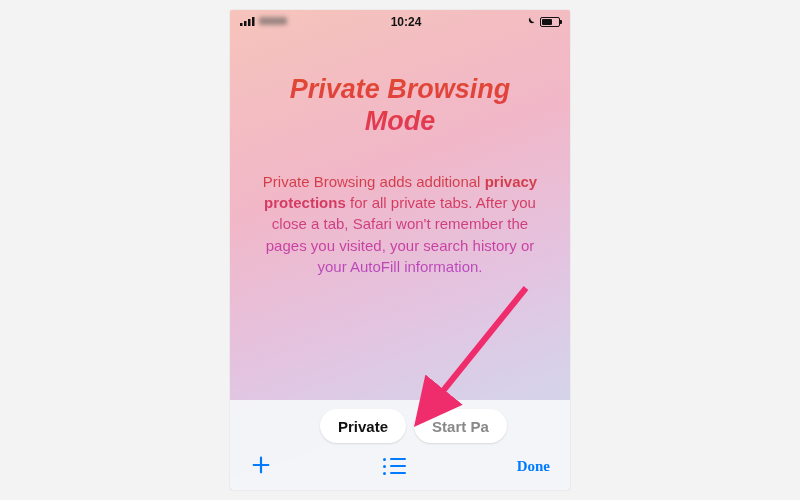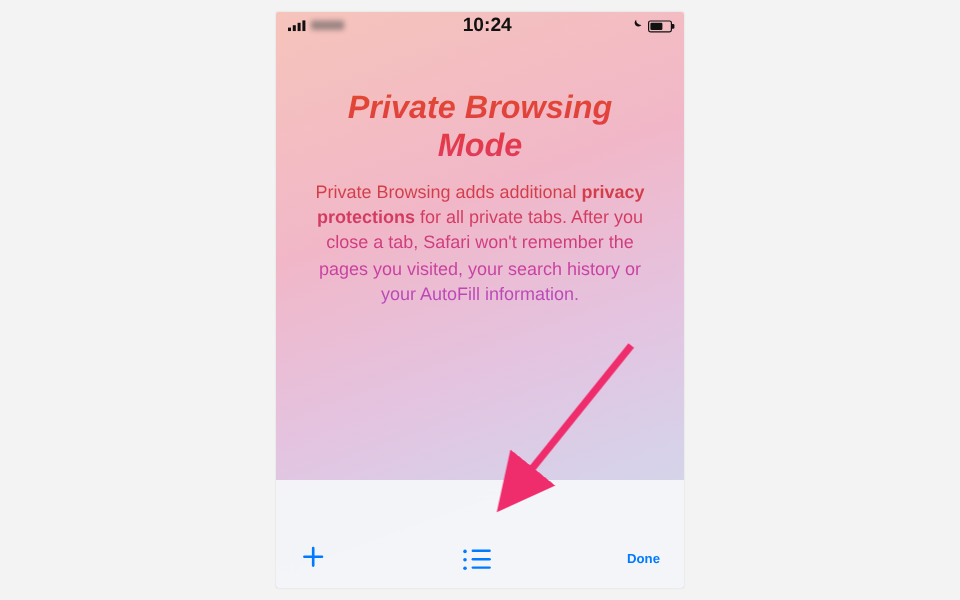--- a/index.html
+++ b/index.html
@@ -1,42 +1,42 @@
 <!DOCTYPE html>
 <html><head>
 <meta charset="utf-8">
 <style>
   * { margin: 0; padding: 0; box-sizing: border-box; }
   html, body { width: 800px; height: 500px; background: #f3f3f4; font-family: -apple-system, "Helvetica Neue", Arial, sans-serif; }
   .stage { width: 800px; height: 500px; position: relative; display: flex; align-items: center; justify-content: center; }
   .phone { width: 340px; height: 480px; background: linear-gradient(160deg, #f6c4bb 0%, #f1b7c8 35%, #e4c3e0 60%, #d7d1e9 80%, #d0dcea 100%); position: relative; overflow: hidden; border-radius: 2px; box-shadow: 0 0 0 1px rgba(0,0,0,0.03); }
-  .statusbar { position: absolute; top: 0; left: 0; right: 0; height: 24px; display: flex; align-items: center; justify-content: space-between; padding: 4px 10px; font-size: 16px; font-weight: 600; color: #111; }
+  .statusbar { position: absolute; top: 0; left: 0; right: 0; height: 24px; display: flex; align-items: center; justify-content: space-between; padding: 4px 10px; font-size: 12px; font-weight: 600; color: #111; }
   .status-left { display: flex; align-items: center; gap: 4px; }
   .signal, .wifi { display:inline-block; }
   .blur { filter: blur(2px); opacity: .55; }
   .status-right { display: flex; align-items: center; gap: 4px; }
   .moon { font-size: 11px; line-height: 1; }
   .battery { width: 20px; height: 10px; border: 1px solid #111; border-radius: 2px; position: relative; }
   .battery::after { content: ""; position: absolute; right: -3px; top: 2px; width: 2px; height: 4px; background: #111; border-radius: 0 1px 1px 0; }
   .battery .fill { position: absolute; left: 1px; top: 1px; bottom: 1px; width: 55%; background: #111; border-radius: 1px; }
   .content { position: absolute; top: 64px; left: 0; right: 0; padding: 0 30px; text-align: center; }
   .title { font-size: 27px; font-weight: 700; line-height: 1.18; background: linear-gradient(180deg,#e04a2f 0%, #e33a4b 70%, #e13a66 100%); -webkit-background-clip: text; background-clip: text; color: transparent; font-style: italic; }
-  .body { margin-top: 12px; font-size: 15px; line-height: 1.42; font-weight: 500; background: linear-gradient(180deg,#d23e3e 0%, #d33a6d 40%, #c93fa0 70%, #b54bc4 100%); -webkit-background-clip: text; background-clip: text; color: transparent; }
+  .body { margin-top: 33px; font-size: 15px; line-height: 1.42; font-weight: 500; background: linear-gradient(180deg,#d23e3e 0%, #d33a6d 40%, #c93fa0 70%, #b54bc4 100%); -webkit-background-clip: text; background-clip: text; color: transparent; }
   .body .bold { font-weight: 700; }
   .toolbar { position: absolute; left: 0; right: 0; bottom: 0; height: 90px; background: rgba(244,247,249,0.94); backdrop-filter: blur(6px); }
   .tabrow { position: absolute; top: 8px; left: 90px; right: -40px; height: 36px; display: flex; gap: 8px; align-items: center; }
   .tab { height: 34px; padding: 0 18px; border-radius: 17px; background: #fff; box-shadow: 0 1px 2px rgba(0,0,0,0.12); display: flex; align-items: center; font-size: 15px; font-weight: 700; color: #888; white-space: nowrap; }
   .tab.active { color: #111; }
   .bottomrow { position: absolute; left: 0; right: 0; bottom: 0; height: 44px; display: flex; align-items: center; justify-content: space-between; padding: 0 20px 4px 20px; }
   .plus { color: #007aff; font-size: 30px; font-weight: 400; line-height: 1; }
   .listicon { display: flex; flex-direction: column; gap: 4px; }
   .listicon .row { display:flex; align-items:center; gap:4px; }
   .listicon .dot{ width:3px; height:3px; border-radius:50%; background:#007aff;}
   .listicon .bar{ width:16px; height:2.5px; background:#007aff; border-radius:1px;}
-  .done { color: #007aff; font-size: 11px; font-weight: 700; }
+  .done { color: #007aff; font-size: 15px; font-weight: 700; font-family: Liberation Serif, serif; }
   .arrow { position: absolute; pointer-events: none; }
 </style>
 </head>
 <body>
 
 <div class="stage">
   <div class="phone">
 
     <div class="statusbar">
       <div class="status-left">
@@ -68,20 +68,24 @@
     </div>
 
     <div class="content">
       <div class="title">Private Browsing Mode</div>
       <div class="body">
         <span>Private Browsing adds additional </span><span class="bold">privacy protections</span><span> for all private tabs. After you close a tab, Safari won't remember the pages you visited, your search history or your AutoFill information.</span>
       </div>
     </div>
 
     <div class="toolbar">
+      <div class="tabrow">
+        <div class="tab active">Private</div>
+        <div class="tab">Start Pa</div>
+      </div>
       <div class="bottomrow">
         <div class="plus">
           <svg width="22" height="22" viewBox="0 0 24 24">
               <path d="M12 4v16M4 12h16" stroke="#007aff" stroke-width="2.4" stroke-linecap="round"></path>
             </svg>
         </div>
         <div class="listicon">
           <div class="row">
               <span class="dot"></span>
               <span class="bar"></span>

